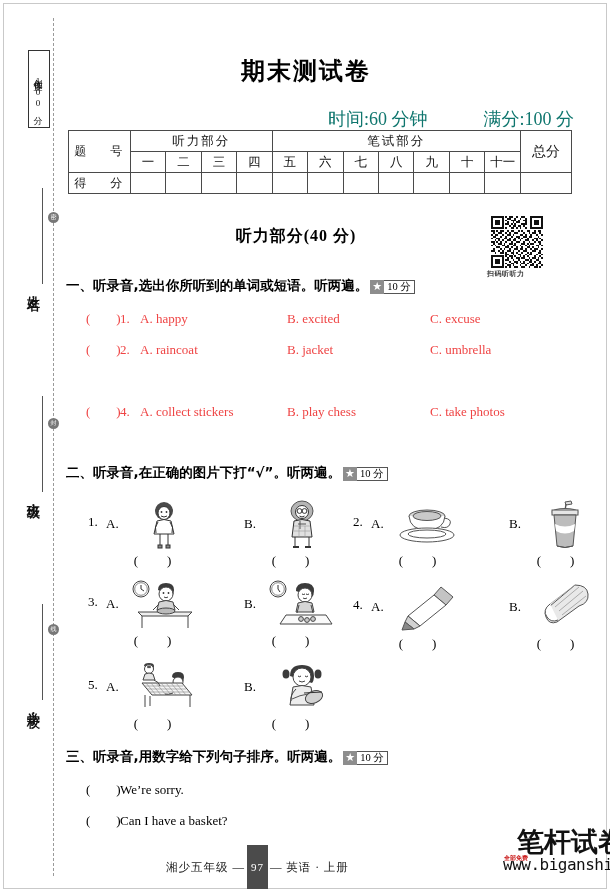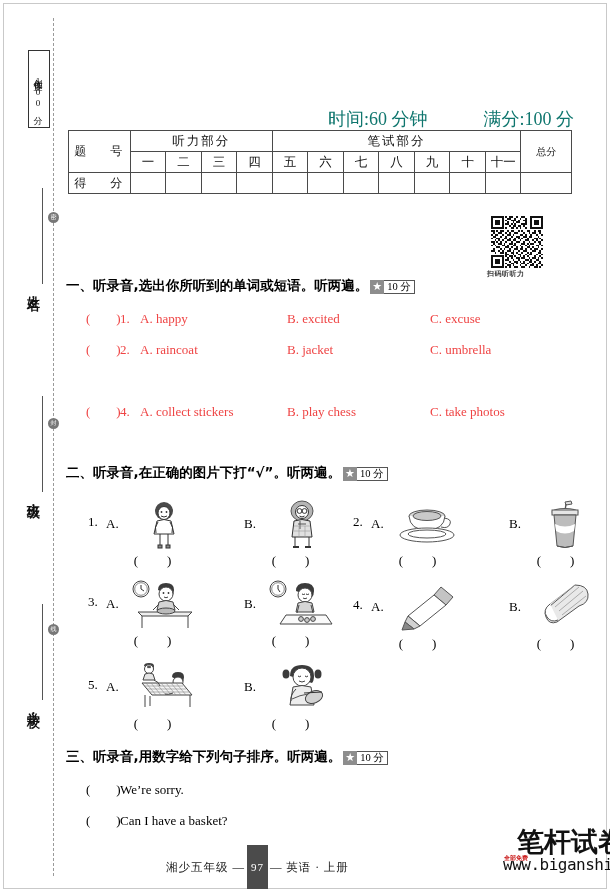--- a/index.html
+++ b/index.html
@@ -141,21 +141,21 @@
     padding-left: 48px;
   }
   table.score-table td {
     border: 1px solid #4a4a4a;
     text-align: center;
     height: 18px;
     font-family: "Liberation Serif", serif;
   }
   td.lbl { width: 58px; letter-spacing: 6px; padding-left: 5px; }
   td.grp { font-size: 12.5px; letter-spacing: 2px; }
-  td.total { width: 54px; font-size: 10px; }
+  td.total { width: 54px; font-size: 14px; }
   td.num { width: 36px; font-size: 12.5px; }
   td.blank { height: 20px; }
 
   
   .part-title {
     position: absolute;
     left: 0;
     top: 226px;
     width: 460px;
     text-align: center;
@@ -357,20 +357,21 @@
 
     <div class="vrule" style="top:396px;height:96px"></div>
     <div class="vfield" style="top:494px">班级:</div>
 
     <div class="vrule" style="top:604px;height:96px"></div>
     <div class="vfield" style="top:702px">学校:</div>
   </div>
 
   <div id="content">
 
+    <div class="paper-title">期末测试卷</div>
 
     <div class="meta-row">
       <span class="meta-time">时间:60 分钟</span><span>满分:100 分</span>
     </div>
 
     <table class="score-table">
       <tbody>
           <tr>
         <td class="lbl" rowspan="2">题　号</td>
         <td class="grp" colspan="4">听力部分</td>
@@ -401,20 +402,21 @@
         <td class="blank"></td>
         <td class="blank"></td>
         <td class="blank"></td>
         <td class="blank"></td>
         <td class="blank"></td>
         <td class="blank"></td>
       </tr>
     </tbody>
       </table>
 
+    <div class="part-title">听力部分(40 分)</div>
 
     <div class="qr-wrap">
       <svg class="qr-img" viewBox="0 0 29 29" shape-rendering="crispEdges">
         <rect width="29" height="29" fill="#fff"></rect>
         <g fill="#111">
           <rect x="0" y="0" width="7" height="1"></rect>
             <rect x="0" y="6" width="7" height="1"></rect>
           <rect x="0" y="0" width="1" height="7"></rect>
             <rect x="6" y="0" width="1" height="7"></rect>
           <rect x="2" y="2" width="3" height="3"></rect>

